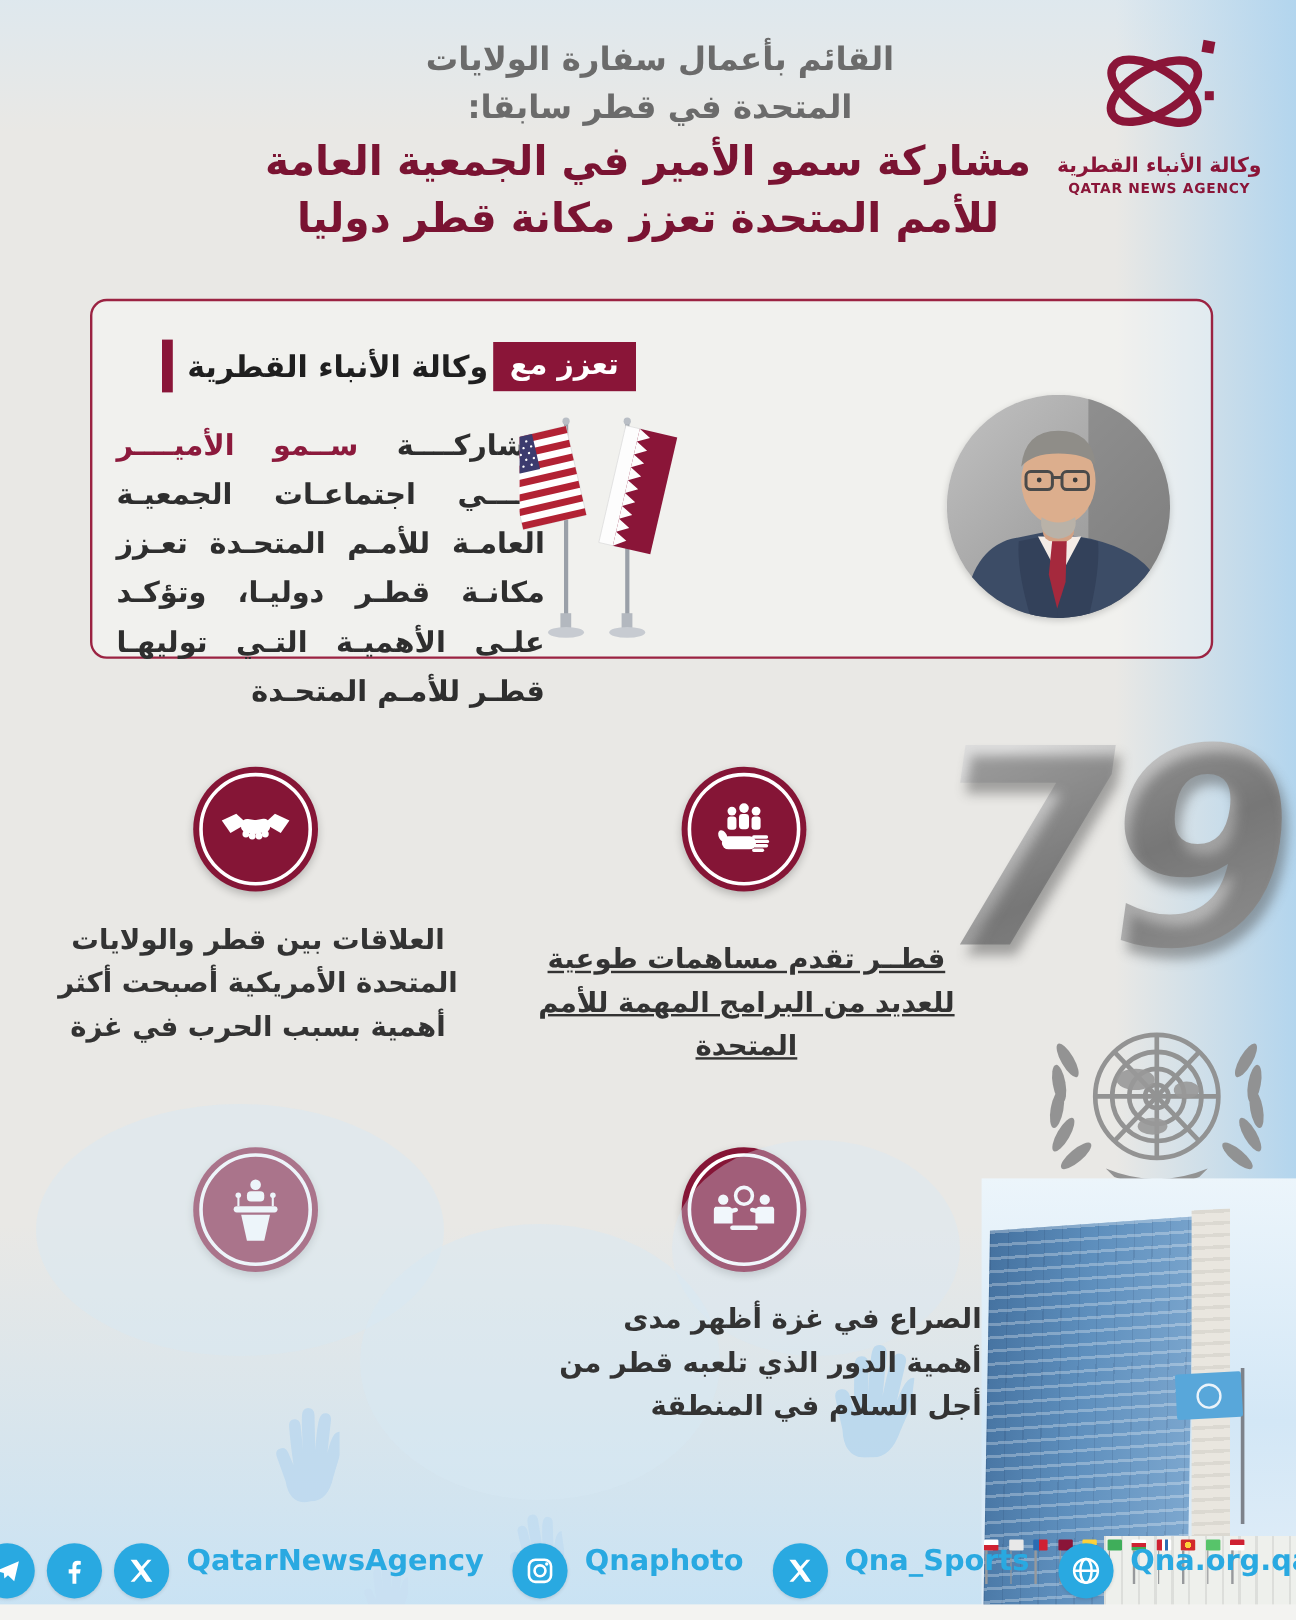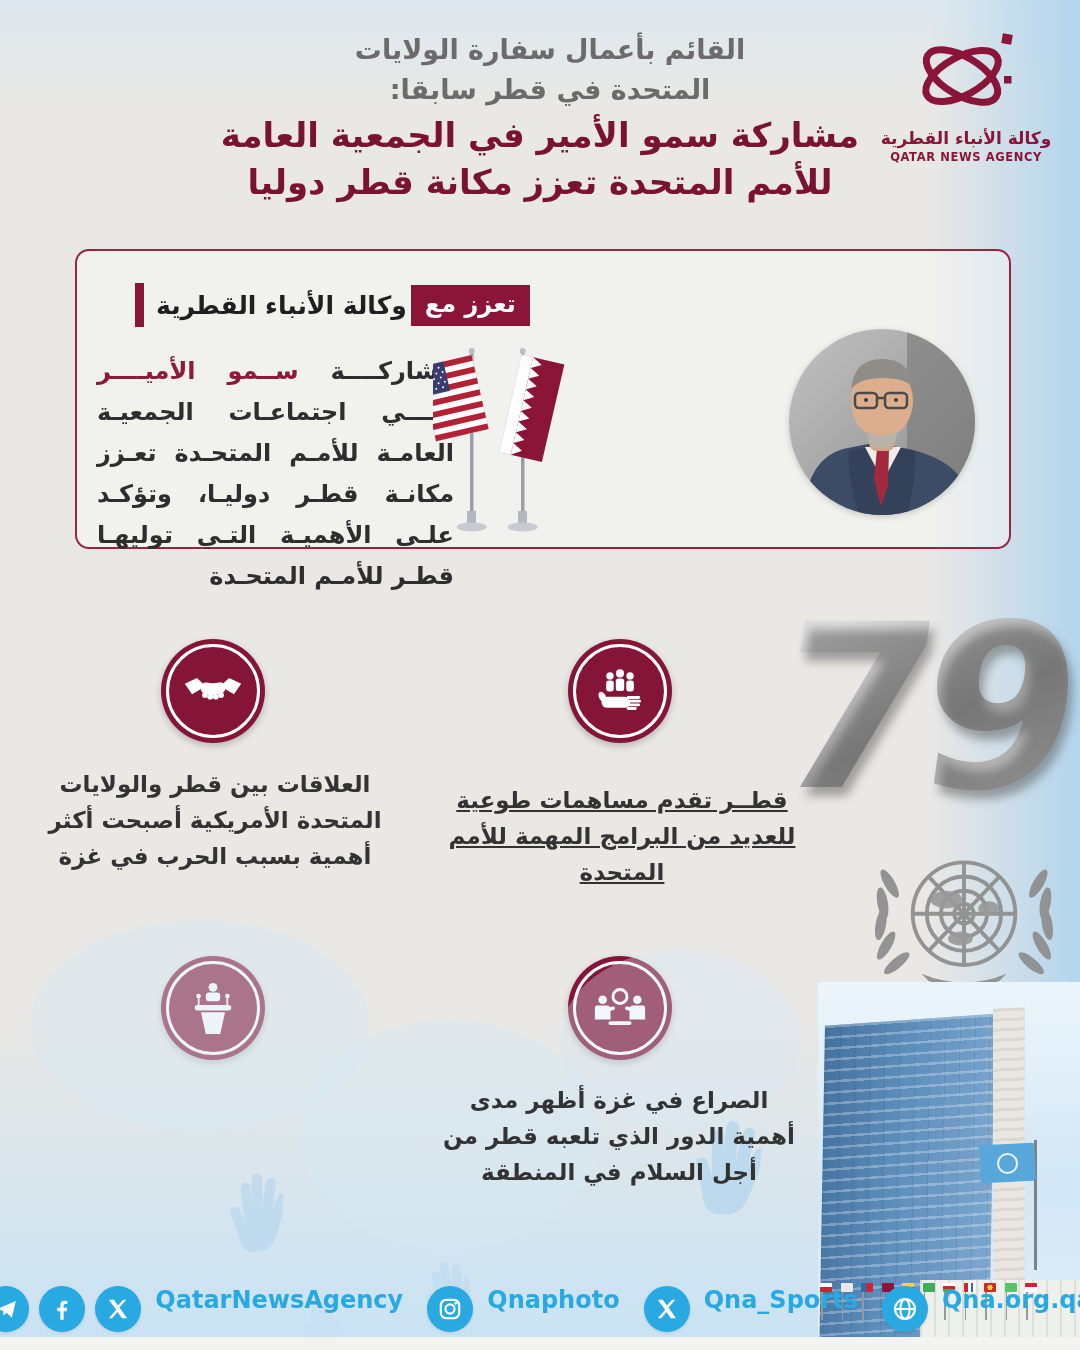--- a/index.html
+++ b/index.html
@@ -396,21 +396,21 @@
         <circle cx="13" cy="16" r="5.2"></circle>
         <path d="M5,23 h13 a4.5,4.5 0 0 1 4.5,4.5 v12.5 h-19 v-13 a4,4 0 0 1 1.5,-4 z"></path>
         <rect x="16" y="25" width="12" height="4.4" rx="2.2" transform="rotate(-14 22 27)"></rect>
         <circle cx="55" cy="16" r="5.2"></circle>
         <path d="M63,23 h-13 a4.5,4.5 0 0 0 -4.5,4.5 v12.5 h19 v-13 a4,4 0 0 0 -1.5,-4 z"></path>
         <rect x="40" y="25" width="12" height="4.4" rx="2.2" transform="rotate(14 46 27)"></rect>
         <rect x="20" y="42" width="28" height="4.6" rx="2.3"></rect>
       </g>
     </svg>
   </div>
-  <div class="abs ftext" style="left:440px;top:1082px;">الصراع في غزة أظهر مدى أهمية الدور الذي تلعبه قطر من أجل السلام في المنطقة</div>
+  <div class="abs ftext" style="left:460px;top:1082px;text-align:right;">الصراع في غزة أظهر مدى أهمية الدور الذي تلعبه قطر من أجل السلام في المنطقة</div>
 
   <div class="abs social-bar">
     <div class="sicon">
       <svg width="26" height="26" viewBox="0 0 24 24">
           <path fill="#fff" d="M3,12.3 L21,4.6 L17.4,20 L12.6,15.4 L9.8,18 L9.4,13.6 Z M9.4,13.6 L17,7.5 L11.5,14.8 Z"></path>
         </svg>
     </div>
     <div class="sicon">
       <svg width="26" height="26" viewBox="0 0 24 24">
           <path fill="#fff" d="M13.5,22 v-8 h2.8 l.5-3.2 h-3.3 v-2 q0-1.4 1.5-1.4 h1.9 V4.5 q-1.1-.2-2.4-.2 q-4,0-4,3.9 v2.6 H7.6 v3.2 h2.9 v8 z"></path>

